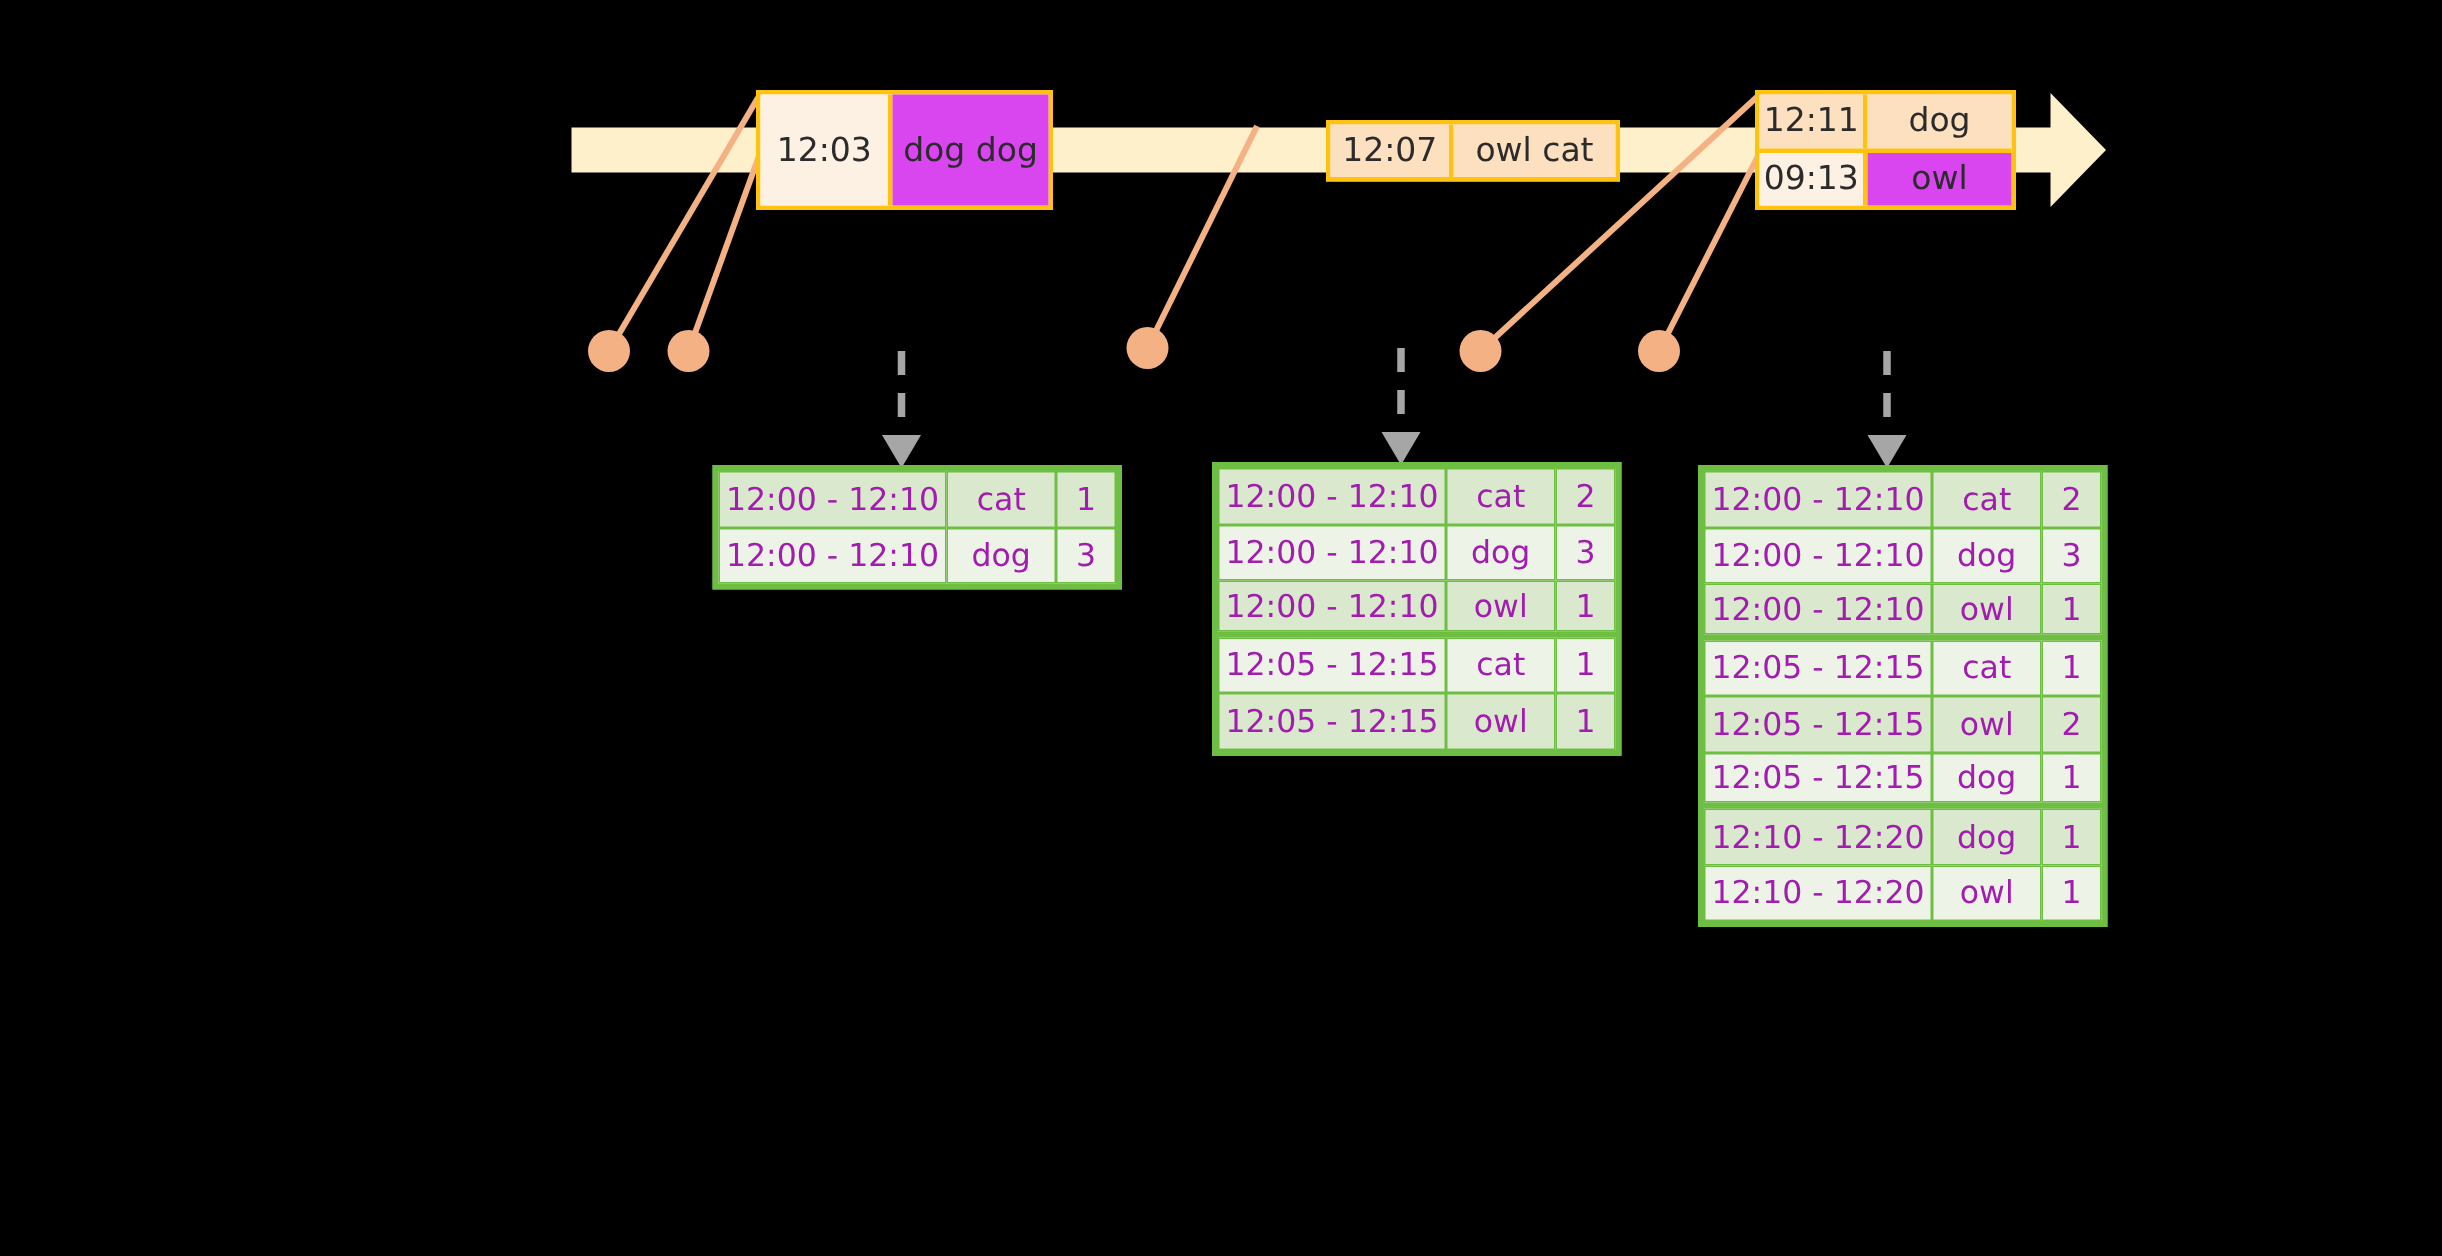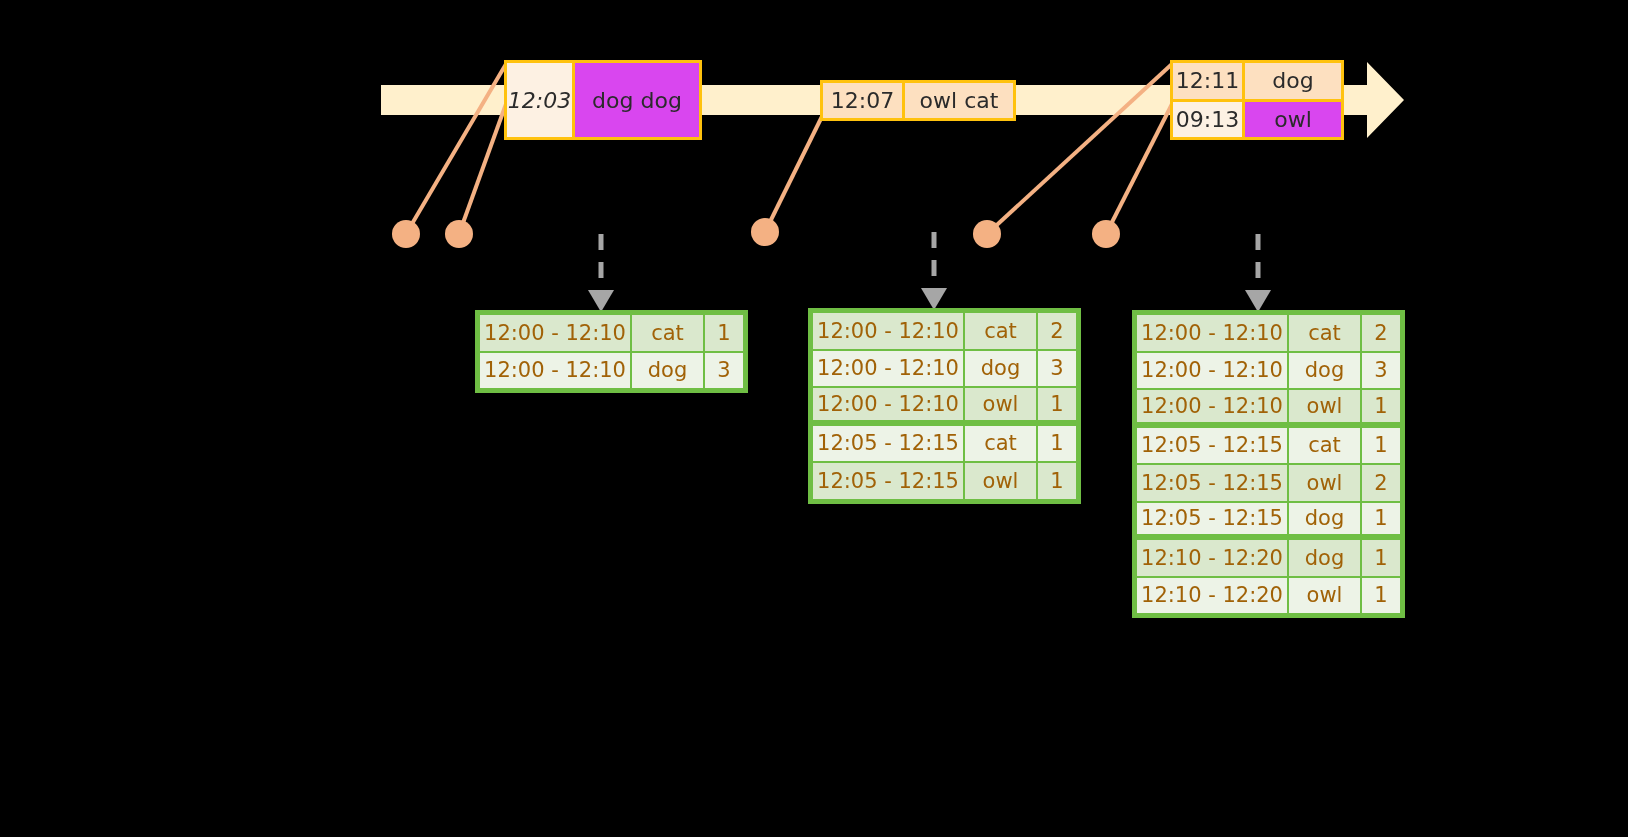--- a/index.html
+++ b/index.html
@@ -84,21 +84,21 @@
   .res-row {
     display: flex;
     height: 37.5px;
     box-sizing: border-box;
   }
   .res-cell {
     display: flex;
     align-items: center;
     justify-content: center;
     font-size: 21px;
-    color: #a16207;
+    color: #a21caf;
     box-sizing: border-box;
     border: 1.5px solid #6FBE44;
     background: #EDF3E7;
   }
   .res-row.alt .res-cell {
     background: #DAE8CD;
   }
   .res-cell.c-window { width: 152px; }
   .res-cell.c-word   { width: 73px; }
   .res-cell.c-count  { width: 40px; }
@@ -133,26 +133,26 @@
       <line x1="934" y1="232" x2="934" y2="288"></line>
       <line x1="1258" y1="234" x2="1258" y2="290"></line>
     </g>
     <path d="M 588 290 L 614 290 L 601 312 Z" fill="#A6A6A6"></path>
     <path d="M 921 288 L 947 288 L 934 310 Z" fill="#A6A6A6"></path>
     <path d="M 1245 290 L 1271 290 L 1258 312 Z" fill="#A6A6A6"></path>
   </svg>
 
   <div class="event-box" style="left:504px; top:60px; width:198px; height:80px;">
     <div class="event-row">
-      <div class="event-time" style="width:68px;font-style:italic;">12:03</div>
+      <div class="event-time" style="width:88px;">12:03</div>
       <div class="event-words">dog dog</div>
     </div>
   </div>
 
-  <div class="event-box" style="left:820px; top:80px; width:196px; height:41px;">
+  <div class="event-box" style="left:884px; top:80px; width:196px; height:41px;">
     <div class="event-row shade">
       <div class="event-time" style="width:82px;">12:07</div>
       <div class="event-words">owl cat</div>
     </div>
   </div>
 
   <div class="event-box" style="left:1170px; top:60px; width:174px; height:80px;">
     <div class="event-row shade">
       <div class="event-time" style="width:72px;">12:11</div>
       <div class="event-words">dog</div>

